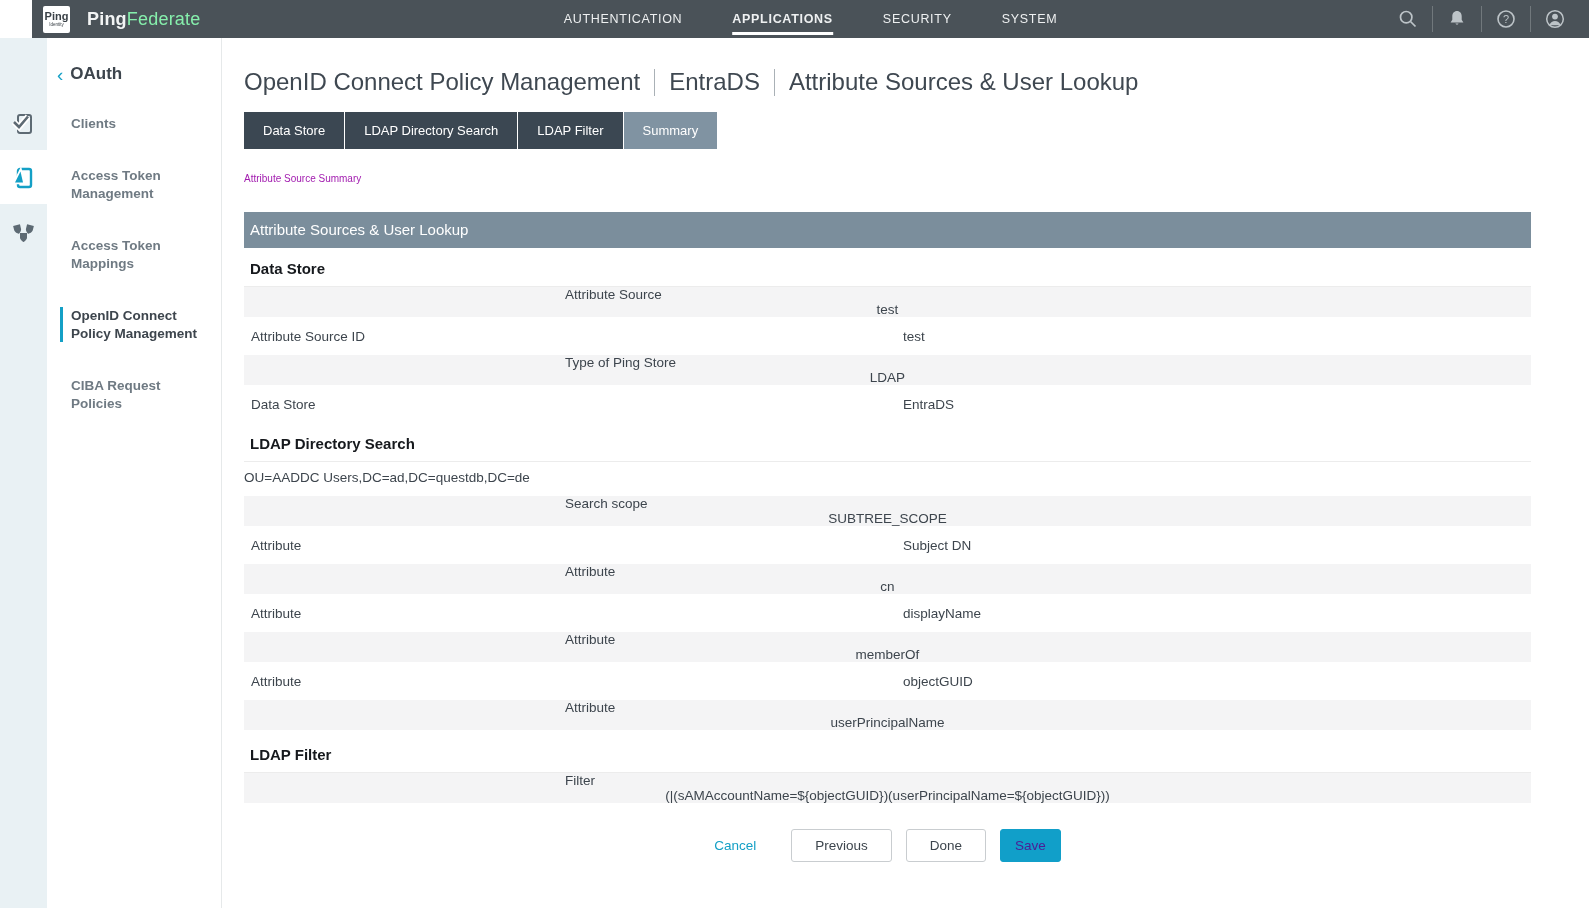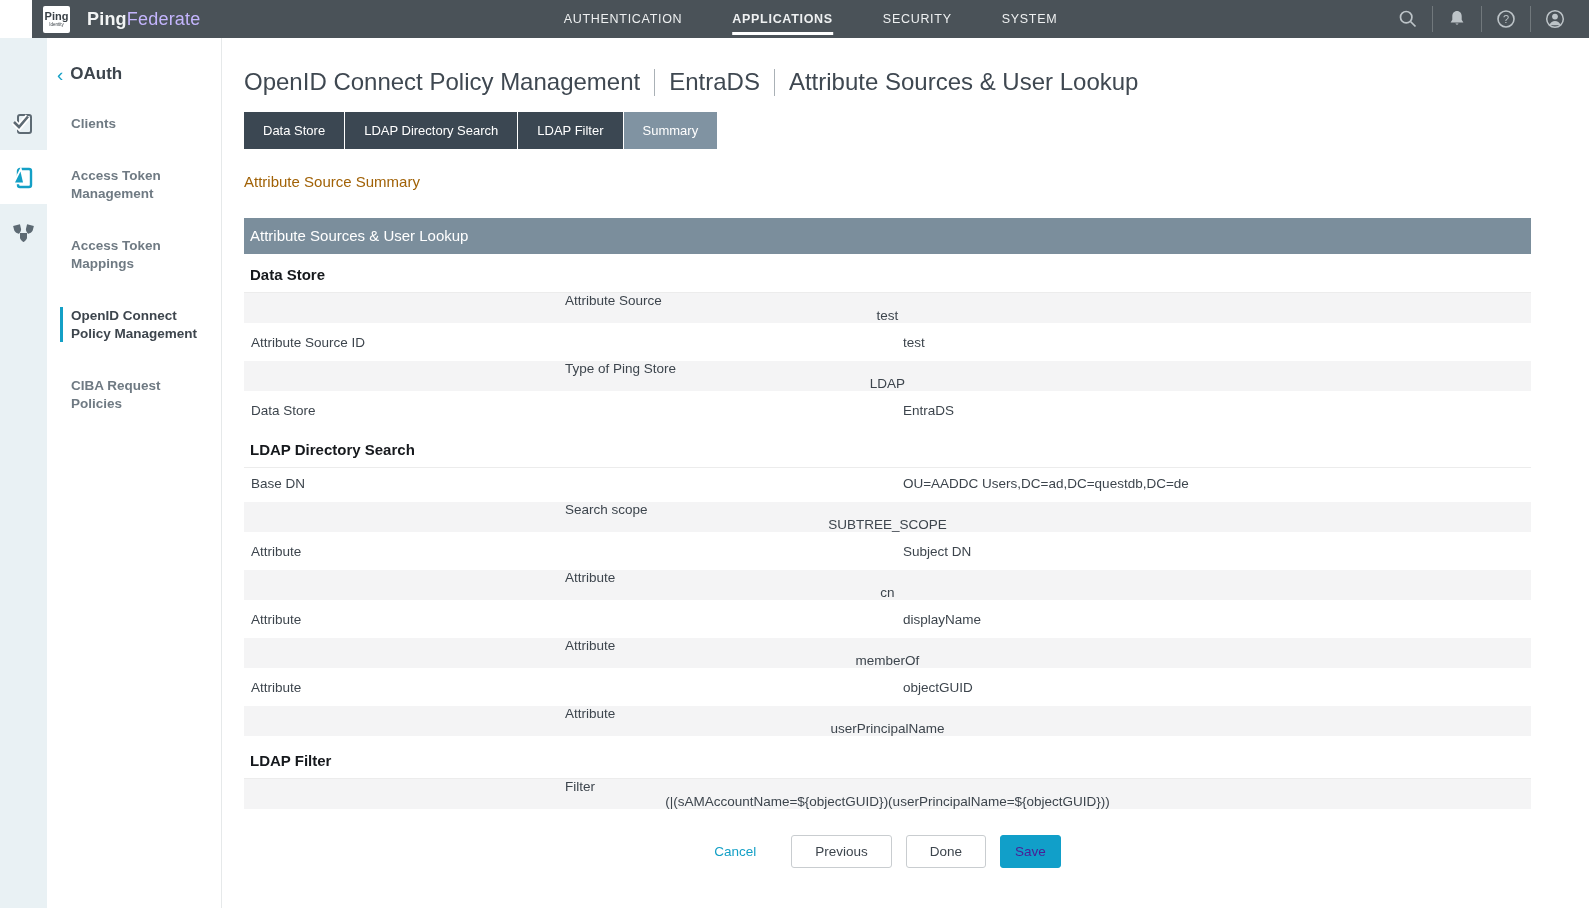--- a/index.html
+++ b/index.html
@@ -17,21 +17,21 @@
   }
   .logo-box {
     width:27px; height:27px; background:#fff; border-radius:2px; margin-left:11px;
     display:flex; flex-direction:column; align-items:center; justify-content:center;
     line-height:1;
   }
   .logo-ping { color:#3a4147; font-weight:bold; font-size:11px; }
   .logo-identity { color:#3a4147; font-size:4.5px; margin-top:1px; }
   .brand { margin-left:17px; font-size:18px; color:#f2f4f4; letter-spacing:.2px; }
   .brand .b { font-weight:bold; }
-  .brand .l { font-weight:normal; color:#c4b5fd; }
+  .brand .l { font-weight:normal; color:#86efac; }
 
   .topnav {
     position:absolute; left:50%; top:0; transform:translateX(-50%);
     height:38px; display:flex; align-items:stretch; gap:50px;
   }
   .topnav-item {
     display:flex; align-items:center; position:relative; cursor:pointer;
     font-size:12.5px; letter-spacing:.7px; color:#eef0f1;text-align:right;
   }
   .topnav-item.active { font-weight:bold; }
@@ -79,21 +79,21 @@
   }
   .title-sep { width:1px; height:27px; background:#aab1b6; }
 
   .tabs { margin-top:16px; display:flex; }
   .tab {
     height:37px; line-height:37px; padding:0 19px; margin-right:1px;
     background:#3b4752; color:#ffffff; font-size:13px; cursor:pointer; white-space:nowrap;
   }
   .tab.active { background:#8093a2; }
 
-  .subtitle { margin-top:24px; font-size:15px; color:#a16207; }
+  .subtitle { margin-top:24px; font-size:10px; color:#a21caf; }
 
   .summary-header {
     margin-top:28px; height:36px; line-height:36px; padding-left:6px;
     background:#7b8e9c; color:#ffffff; font-size:15px;
   }
 
   .sec-heading {
     font-size:15px; font-weight:bold; color:#16191d;
     padding:12px 0 9px 6px; border-bottom:1px solid #ececec;
   }
@@ -245,21 +245,20 @@
       <div class="srow shaded">
         <span class="rlabel">Type of Ping Store</span>
         <span class="rvalue">LDAP</span>
       </div>
       <div class="srow">
         <span class="rlabel">Data Store</span>
         <span class="rvalue">EntraDS</span>
       </div>
       <div class="sec-heading">LDAP Directory Search</div>
       <div class="srow">
-        <span class="rlabel">Base DN</span>
         <span class="rvalue">OU=AADDC Users,DC=ad,DC=questdb,DC=de</span>
       </div>
       <div class="srow shaded">
         <span class="rlabel">Search scope</span>
         <span class="rvalue">SUBTREE_SCOPE</span>
       </div>
       <div class="srow">
         <span class="rlabel">Attribute</span>
         <span class="rvalue">Subject DN</span>
       </div>

